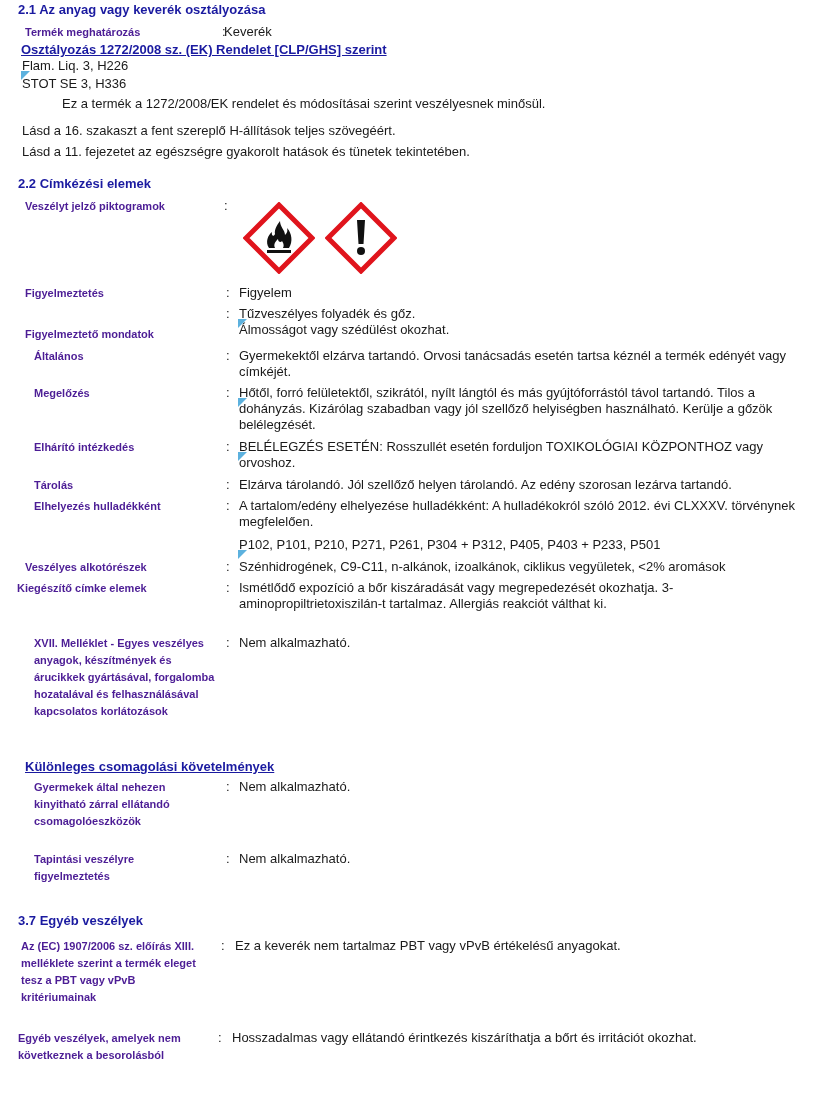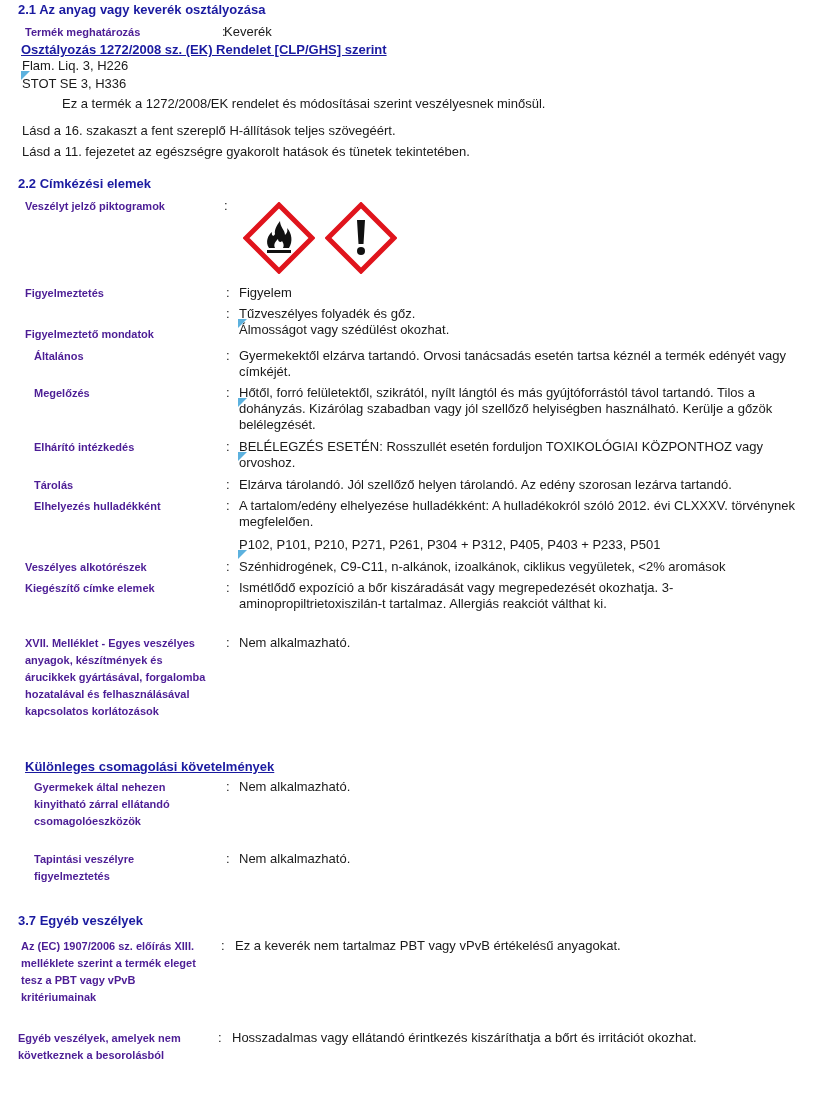--- a/index.html
+++ b/index.html
@@ -87,25 +87,25 @@
 
 <div class="abs lbl" style="left:34px; top:498px; white-space:nowrap;">Elhelyezés hulladékként</div>
 <div class="abs colon" style="left:226px; top:498px;">:</div>
 <div class="abs val" style="left:239px; top:498px; width:565px;">A tartalom/edény elhelyezése hulladékként: A hulladékokról szóló 2012. évi CLXXXV. törvénynek megfelelően.</div>
 <div class="abs plain" style="left:239px; top:537px;"><span class="marker"></span><span>P102, P101, P210, P271, P261, P304 + P312, P405, P403 + P233, P501</span></div>
 
 <div class="abs lbl" style="left:25px; top:559px; white-space:nowrap;">Veszélyes alkotórészek</div>
 <div class="abs colon" style="left:226px; top:559px;">:</div>
 <div class="abs plain" style="left:239px; top:559px;">Szénhidrogének, C9-C11, n-alkánok, izoalkánok, ciklikus vegyületek, &lt;2% aromások</div>
 
-<div class="abs lbl" style="left:25px; top:580px; white-space:nowrap;">Kiegészítő címke elemek</div>
+<div class="abs lbl" style="left:17px; top:580px; white-space:nowrap;">Kiegészítő címke elemek</div>
 <div class="abs colon" style="left:226px; top:580px;">:</div>
 <div class="abs val" style="left:239px; top:580px; width:480px;">Ismétlődő expozíció a bőr kiszáradását vagy megrepedezését okozhatja. 3-aminopropiltrietoxiszilán-t tartalmaz. Allergiás reakciót válthat ki.</div>
 
-<div class="abs lbl" style="left:25px; top:635px; width:190px;">XVII. Melléklet - Egyes veszélyes anyagok, készítmények és árucikkek gyártásával, forgalomba hozatalával és felhasználásával kapcsolatos korlátozások</div>
+<div class="abs lbl" style="left:34px; top:635px; width:190px;">XVII. Melléklet - Egyes veszélyes anyagok, készítmények és árucikkek gyártásával, forgalomba hozatalával és felhasználásával kapcsolatos korlátozások</div>
 <div class="abs colon" style="left:226px; top:635px;">:</div>
 <div class="abs plain" style="left:239px; top:635px;">Nem alkalmazható.</div>
 
 <div class="abs sub" style="left:25px; top:759px;">Különleges csomagolási követelmények</div>
 
 <div class="abs lbl" style="left:34px; top:779px; width:180px;">Gyermekek által nehezen kinyitható zárral ellátandó csomagolóeszközök</div>
 <div class="abs colon" style="left:226px; top:779px;">:</div>
 <div class="abs plain" style="left:239px; top:779px;">Nem alkalmazható.</div>
 
 <div class="abs lbl" style="left:34px; top:851px; width:170px;">Tapintási veszélyre figyelmeztetés</div>

